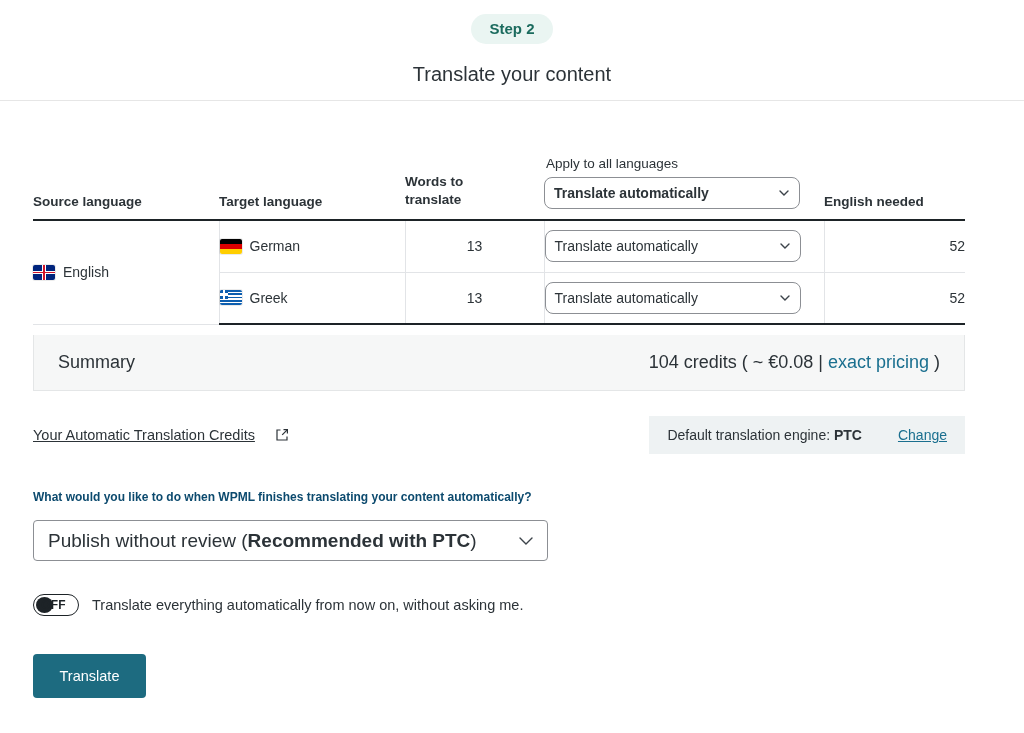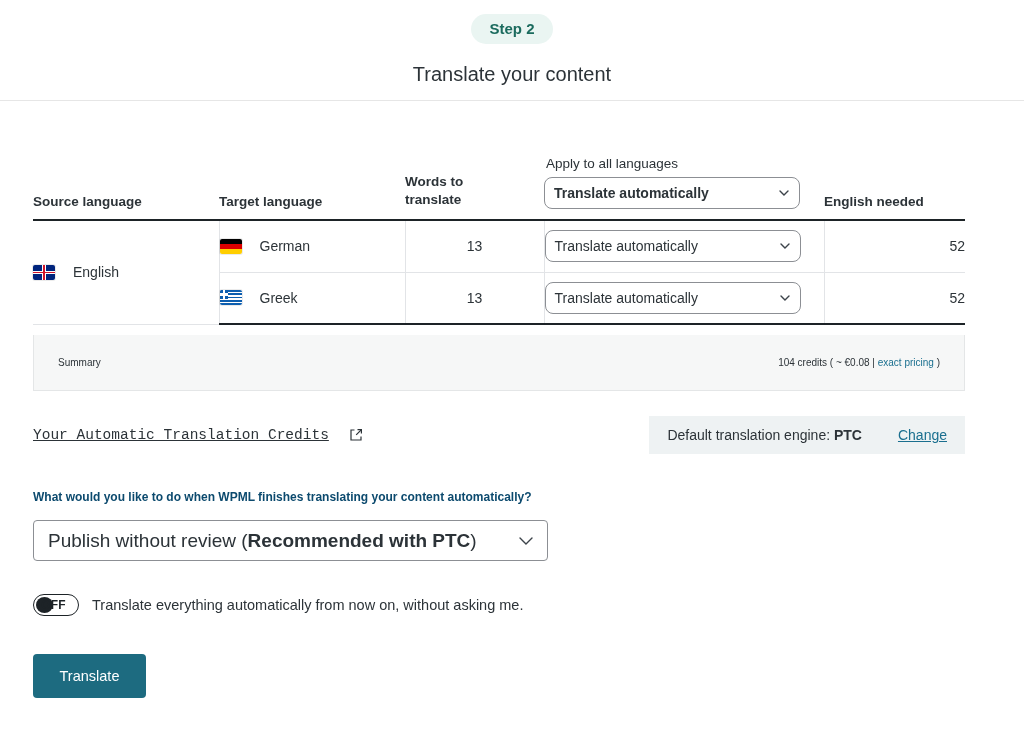--- a/index.html
+++ b/index.html
@@ -105,21 +105,21 @@
     padding: 0 14px 0 2px;
   }
   td.credits {
     text-align: right;
     padding-right: 2px;
   }
 
   .lang {
     display: flex;
     align-items: center;
-    gap: 18px;
+    gap: 8px;
   }
   .lang-name { font-size: 14px; }
 
   
   .flag {
     width: 22px; height: 15px;
     display: inline-block;
     position: relative;
     border-radius: 2px;
     overflow: hidden;
@@ -194,21 +194,21 @@
     margin-top: 10px;
     width: 932px;
     height: 56px;
     background: #f6f7f7;
     border: 1px solid #e4e6e7;
     border-top: none;
     display: flex;
     align-items: center;
     justify-content: space-between;
     padding: 0 24px 0 24px;
-    font-size: 10px;
+    font-size: 18px;
   }
   .summary-label { font-weight: 400; color: #2c3338; }
   .summary-right { color: #2c3338; }
   .link {
     color: #1a6f8f;
     text-decoration: none;
   }
 
   
   .credrow {
@@ -219,21 +219,20 @@
     justify-content: space-between;
   }
   .credits-link {
     font-size: 14.5px;
     color: #2c3338;
     text-decoration: underline;
     display: inline-flex;
     align-items: center;
     gap: 20px;
     cursor: pointer;
-    font-family: Liberation Mono, monospace;
   }
   .ext-icon { width: 14px; height: 14px; }
   .engine-box {
     background: #eef2f3;
     height: 38px;
     display: flex;
     align-items: center;
     gap: 36px;
     padding: 0 18px;
     font-size: 14px;

